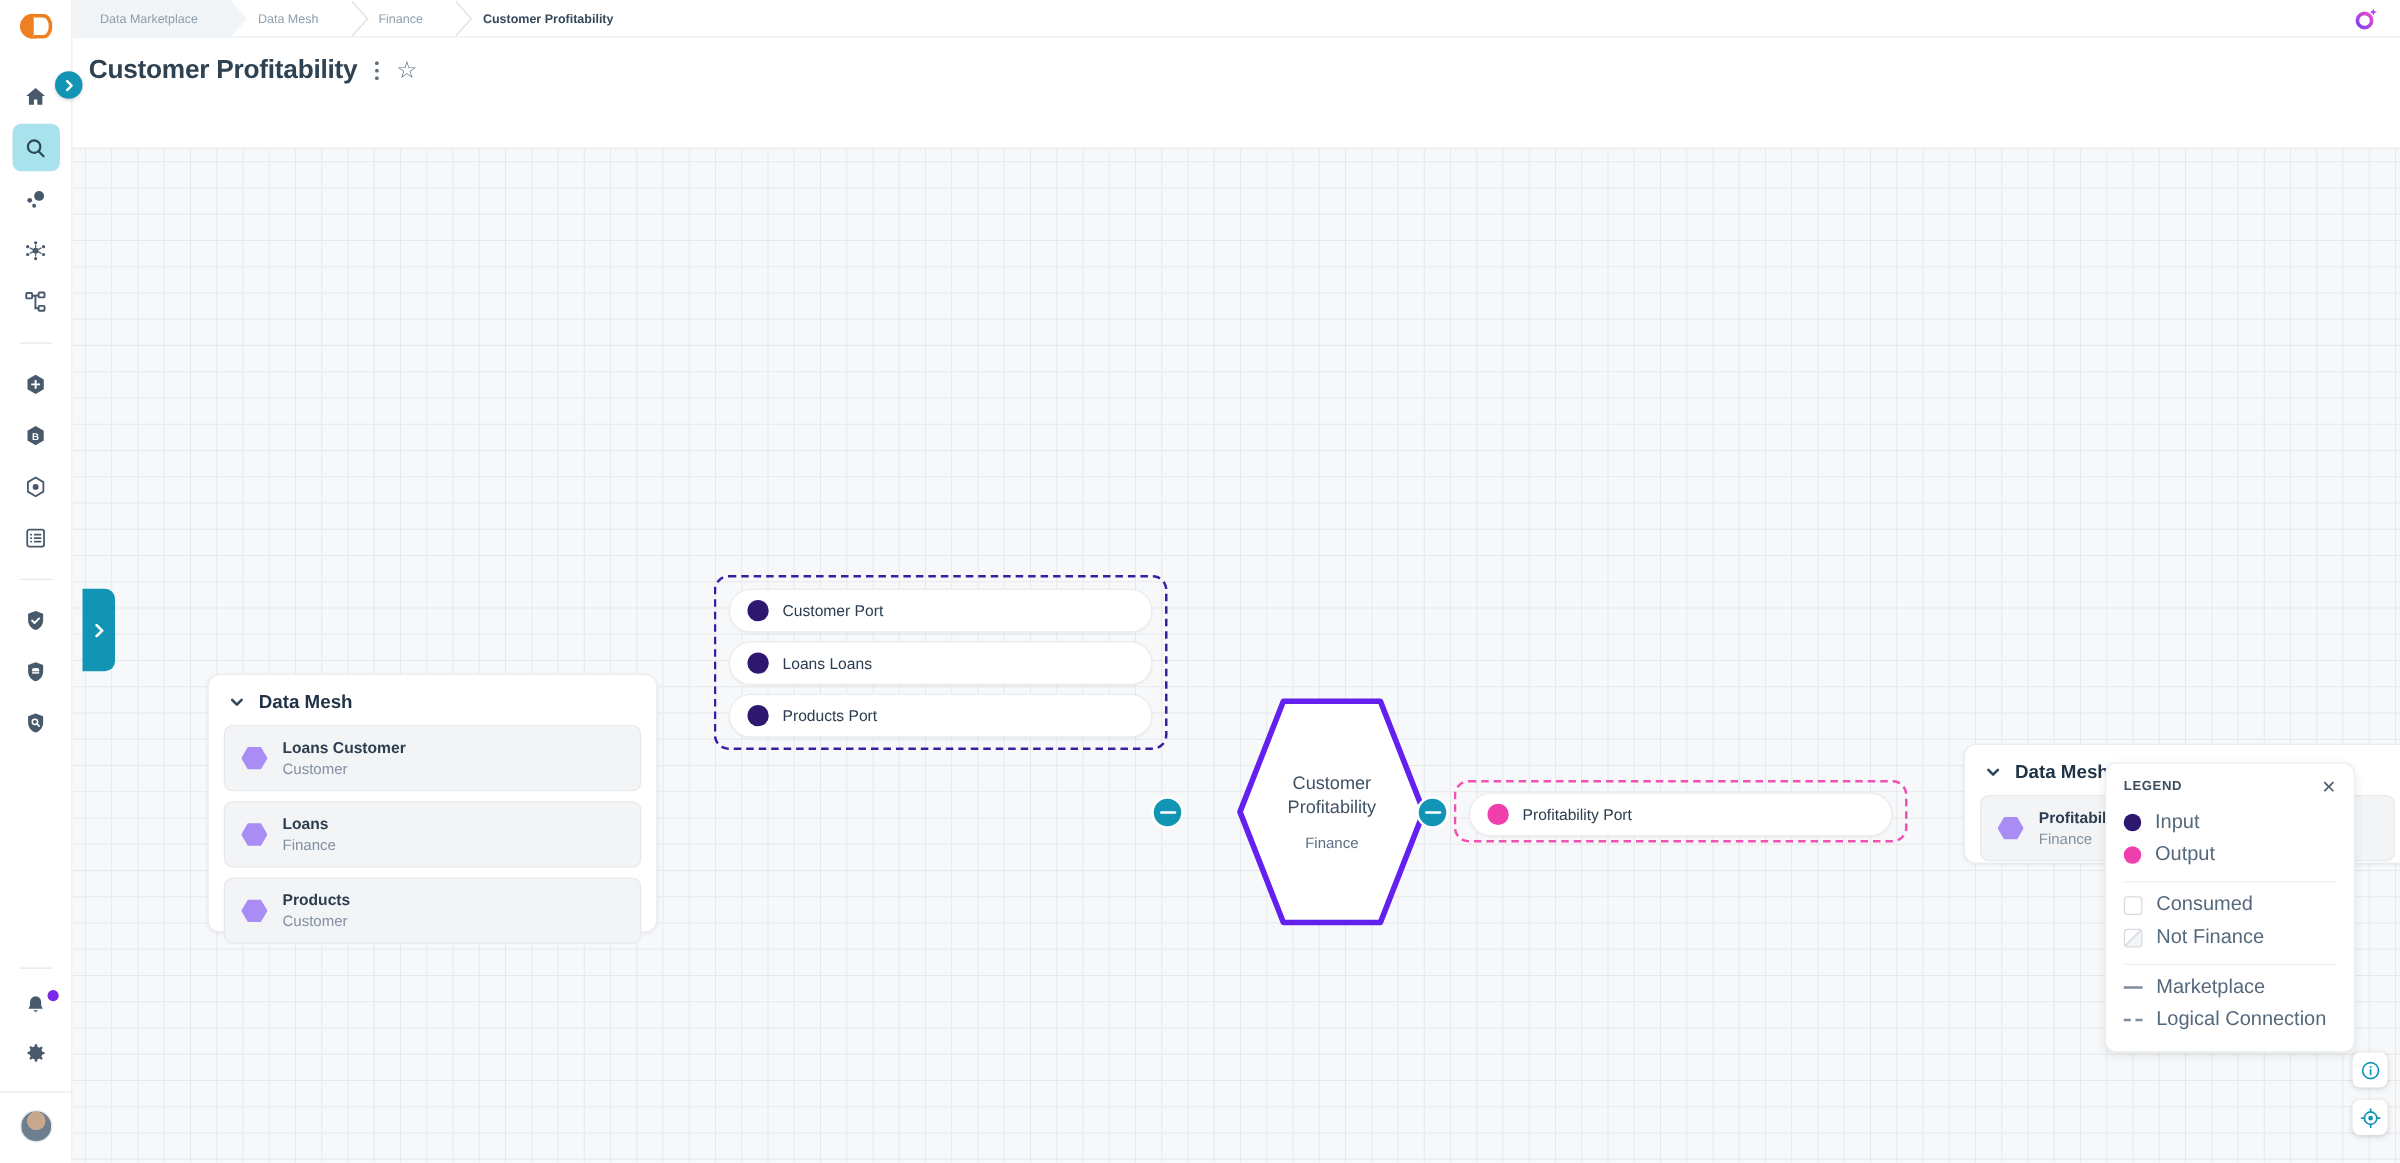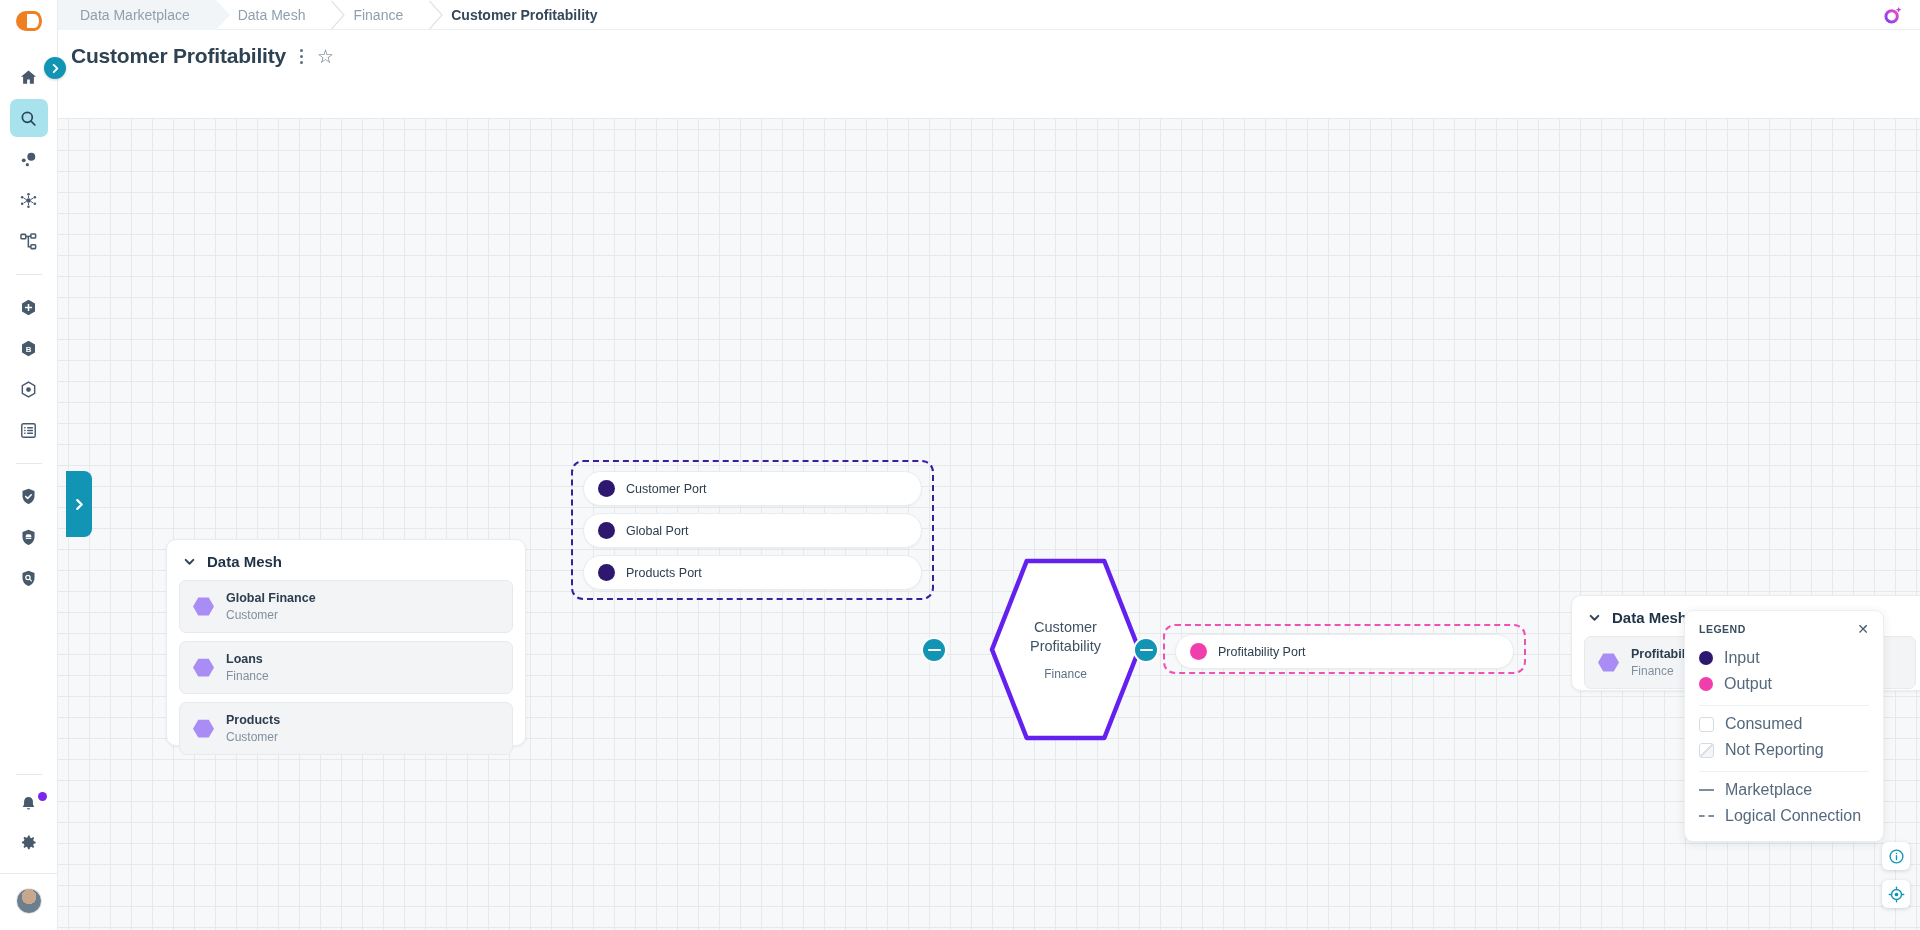--- a/index.html
+++ b/index.html
@@ -48,21 +48,21 @@
 
   
   #crumbbar{
     position:absolute; left:58px; top:0; width:1862px; height:30px;
     background:#ffffff; border-bottom:1px solid #eceff2; display:flex; align-items:stretch;
     z-index:30;
   }
   .crumbs{ display:flex; align-items:stretch; height:30px; }
   .crumb{
     position:relative; display:flex; align-items:center;
-    padding:0 26px 0 22px; font-size:14px; color:#8f9fad; white-space:nowrap; cursor:pointer;
+    padding:0 26px 0 22px; font-size:10px; color:#8f9fad; white-space:nowrap; cursor:pointer;
   }
   .crumb.filled{ background:#f2f5f7; }
   .crumb .arrow{
     position:absolute; right:-14px; top:0; width:14px; height:30px; z-index:2;
   }
   .crumb.last{ color:#34485a; font-weight:bold; cursor:default; }
   .top-right-logo{
     position:absolute; right:14px; top:2px; width:26px; height:26px;
     display:flex; align-items:center; justify-content:center;
   }
@@ -422,21 +422,21 @@
   <div class="group-panel" style="left:108px; top:420px; width:360px; height:207px;">
     <div class="group-head">
       <svg class="chev" width="13" height="13" viewBox="0 0 12 12" fill="none" stroke="currentColor" stroke-width="1.9" stroke-linecap="round" stroke-linejoin="round">
           <polyline points="2.5,4.5 6,8 9.5,4.5"></polyline>
         </svg>
       <span class="group-title">Data Mesh</span>
     </div>
     <div class="mesh-item">
       <span class="hexdot"></span>
       <span>
-        <span class="mesh-name" style="display:block">Global Finance</span>
+        <span class="mesh-name" style="display:block">Loans Customer</span>
         <span class="mesh-sub" style="display:block">Customer</span>
       </span>
     </div>
     <div class="mesh-item">
       <span class="hexdot"></span>
       <span>
         <span class="mesh-name" style="display:block">Loans</span>
         <span class="mesh-sub" style="display:block">Finance</span>
       </span>
     </div>
@@ -449,21 +449,21 @@
     </div>
   </div>
 
   <div class="port-box" style="left:513px; top:341px; width:363px; height:140px; padding:9px 10px;">
     <div class="port-row">
       <span class="port-dot"></span>
       <span class="port-label">Customer Port</span>
     </div>
     <div class="port-row">
       <span class="port-dot"></span>
-      <span class="port-label">Global Port</span>
+      <span class="port-label">Loans Loans</span>
     </div>
     <div class="port-row" style="margin-bottom:0;">
       <span class="port-dot"></span>
       <span class="port-label">Products Port</span>
     </div>
   </div>
 
   <div class="collapse-btn" style="left:863px; top:518px;">
     <i></i>
   </div>
@@ -519,21 +519,21 @@
       <span class="lg-dot" style="background:#f03fad;"></span>
       <span>Output</span>
     </div>
     <div class="legend-div"></div>
     <div class="legend-row">
       <span class="lg-sq"></span>
       <span>Consumed</span>
     </div>
     <div class="legend-row">
       <span class="lg-sq hatch"></span>
-      <span>Not Reporting</span>
+      <span>Not Finance</span>
     </div>
     <div class="legend-div"></div>
     <div class="legend-row">
       <span class="lg-line"></span>
       <span>Marketplace</span>
     </div>
     <div class="legend-row">
       <span class="lg-line dash"></span>
       <span>Logical Connection</span>
     </div>

